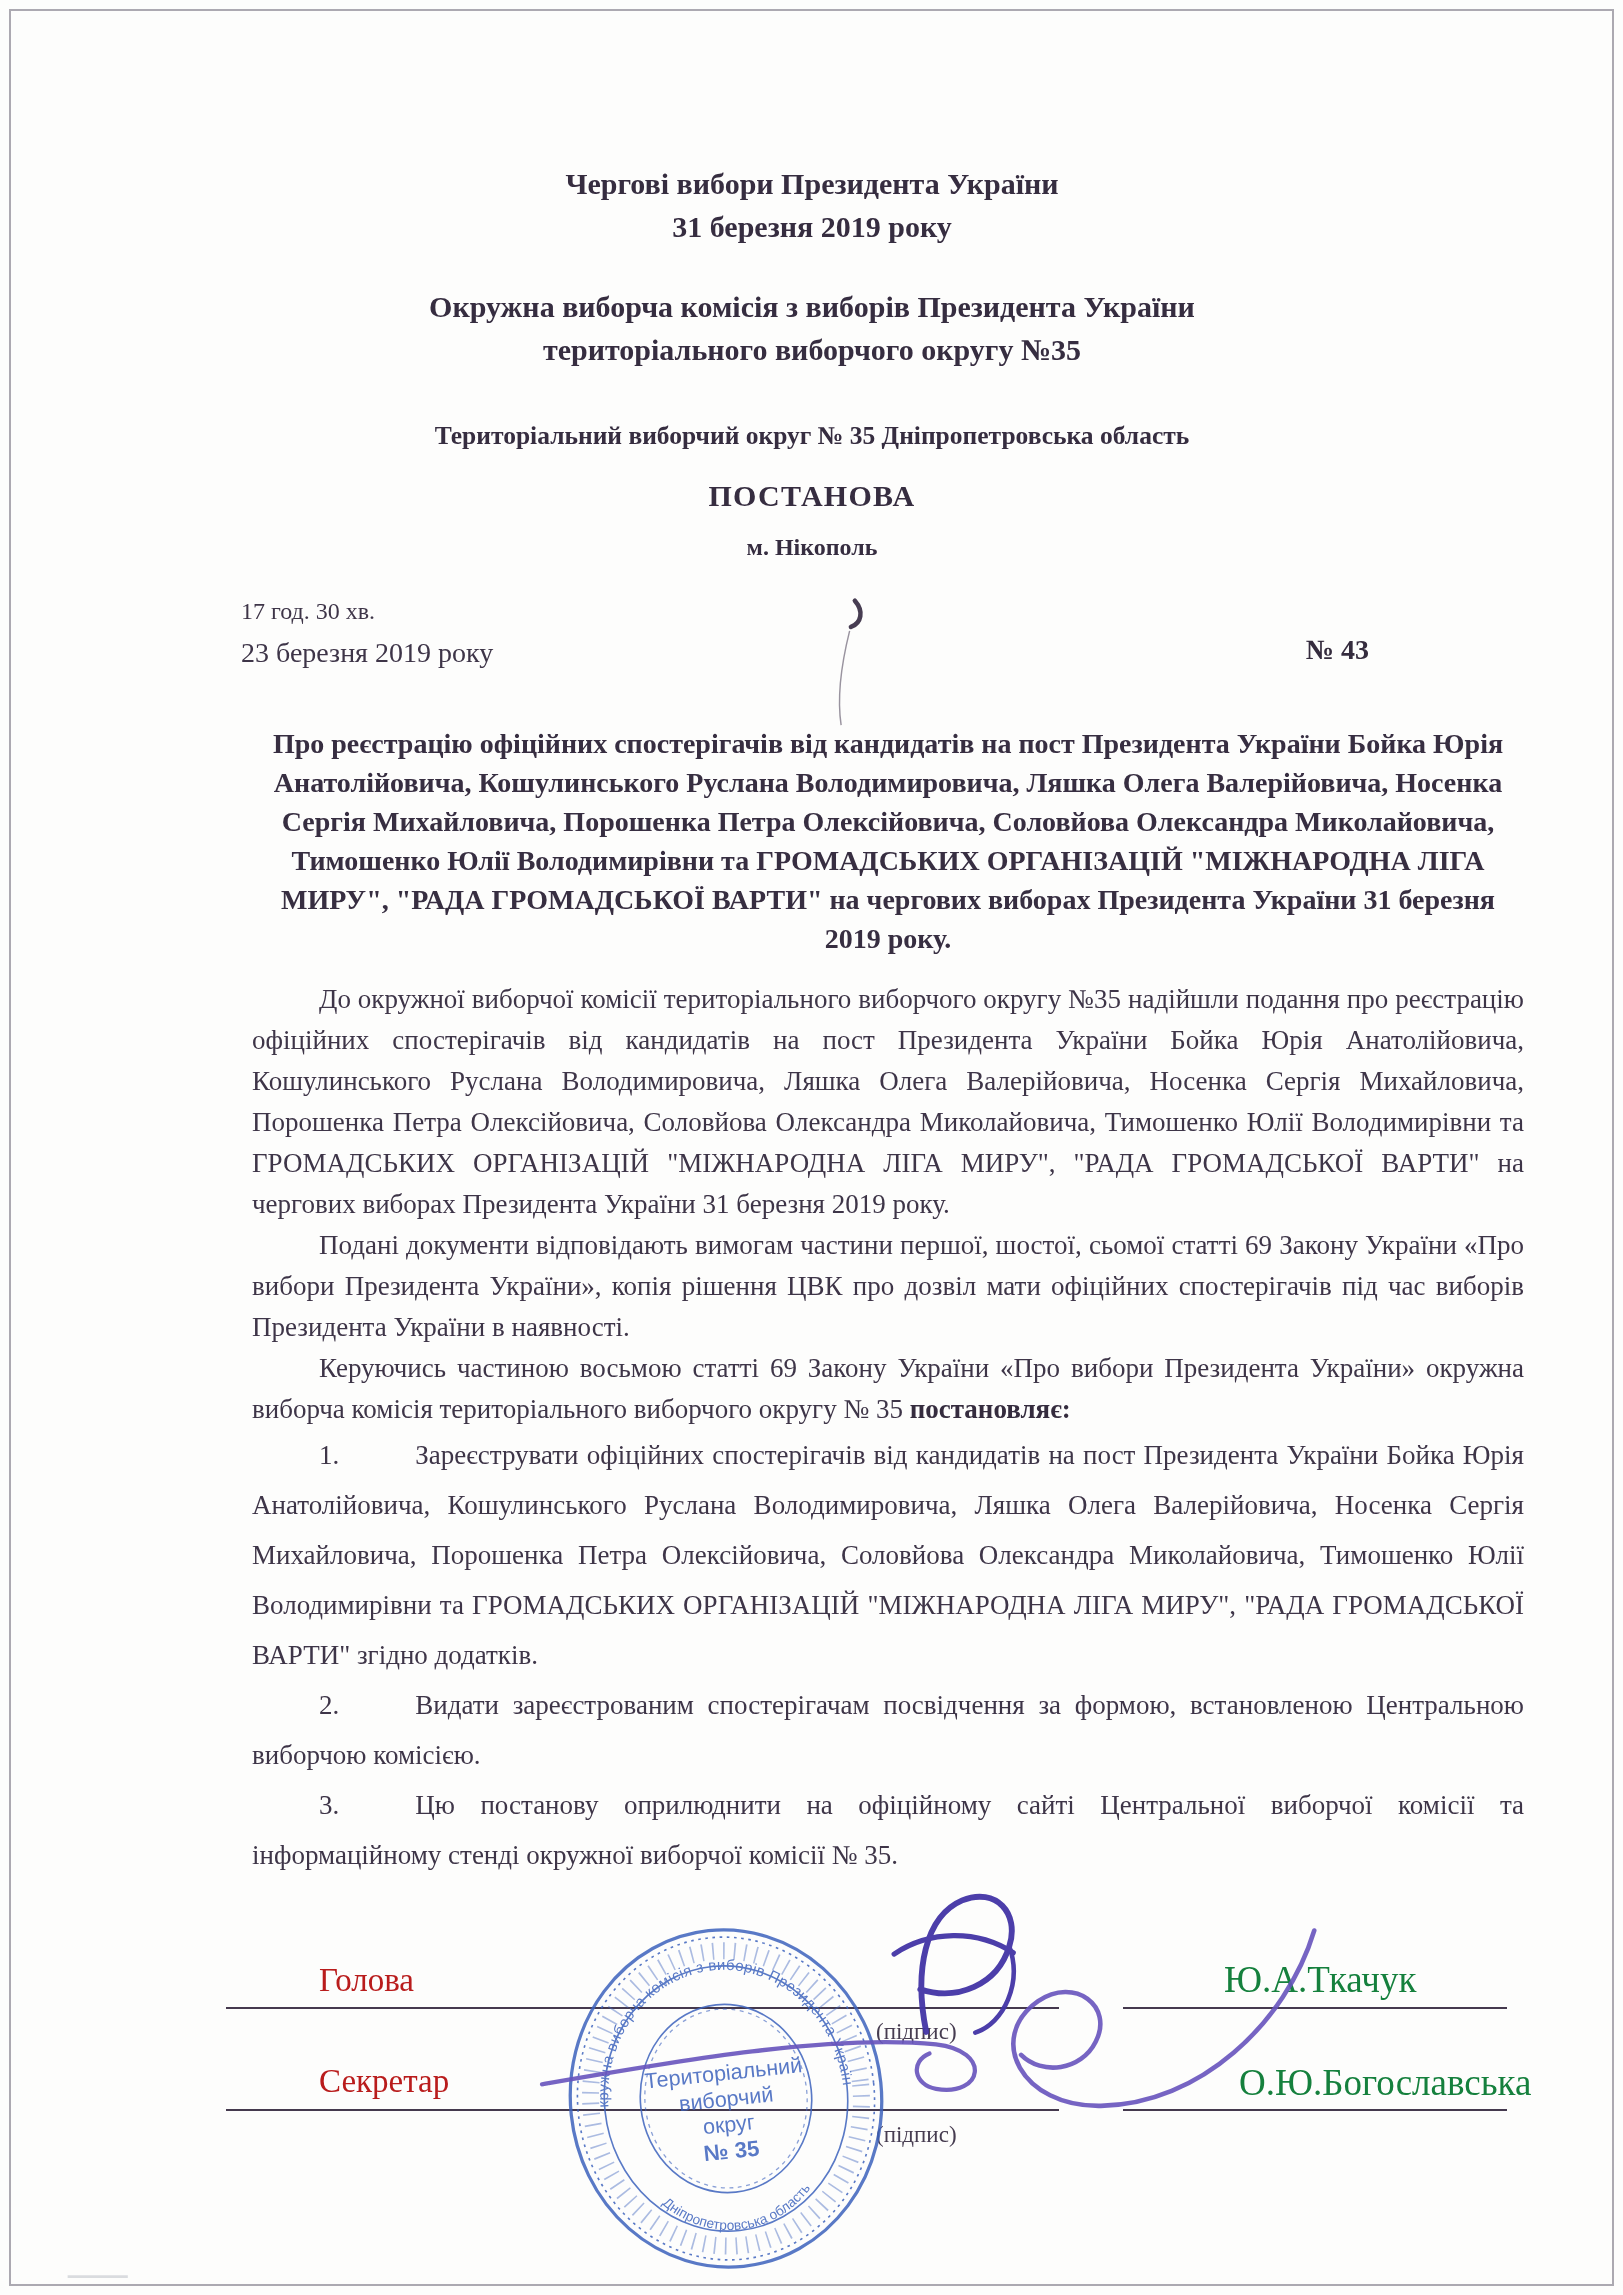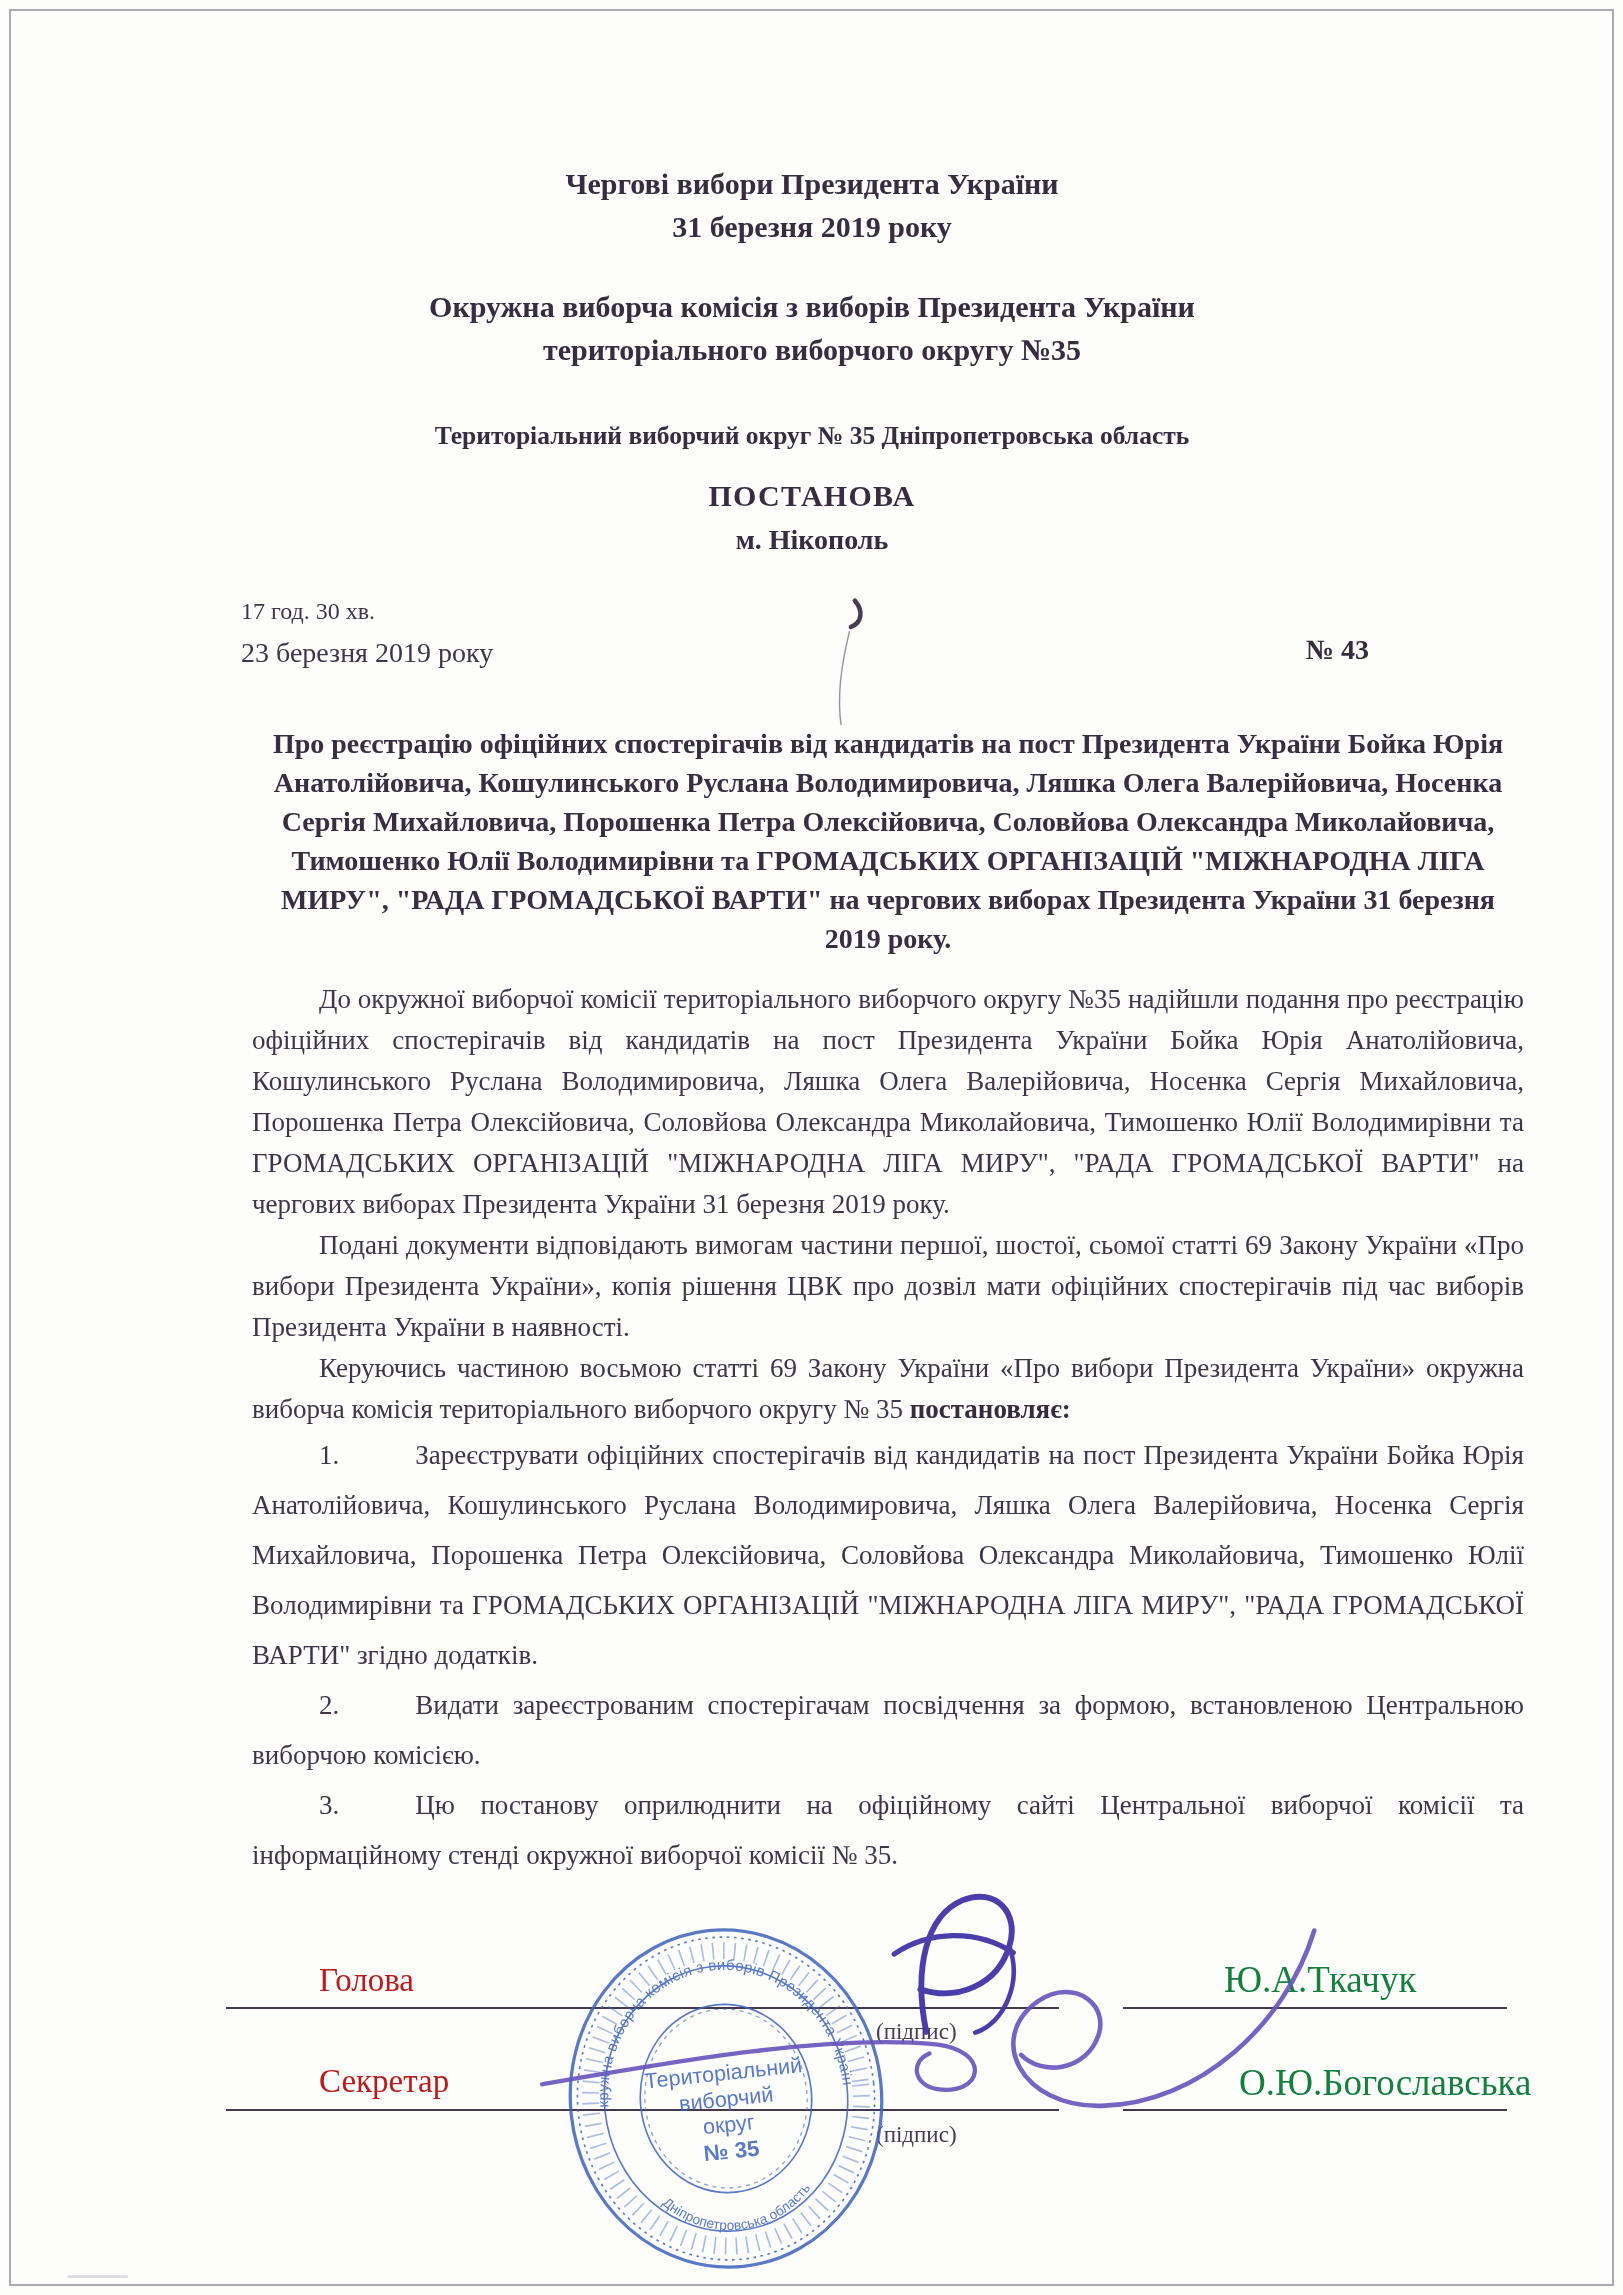--- a/index.html
+++ b/index.html
@@ -8,21 +8,21 @@
     font-family:"Liberation Serif","DejaVu Serif",serif;color:#3e3548;
   }
   .frame{position:absolute;left:9.2px;top:9.2px;right:10.5px;bottom:9.2px;
     border:2px solid rgba(74,66,86,.45);pointer-events:none;}
   
   .header{position:absolute;top:162px;left:0;width:100%;text-align:center;font-weight:bold;color:#362d40;}
   .h-main{font-size:30px;line-height:43px;}
   .h-org{font-size:30px;line-height:43px;margin-top:37px;}
   .h-small{font-size:25.5px;line-height:37px;margin-top:46px;text-align:center;}
   .h-post{font-size:30px;line-height:39px;margin-top:22px;letter-spacing:1.3px;}
-  .h-city{font-size:28px;line-height:37px;margin-top:6px;letter-spacing:0;}
+  .h-city{font-size:24px;line-height:37px;margin-top:14px;letter-spacing:0;}
   
   .meta{position:absolute;left:241px;top:597px;width:1267px;}
   .meta-time{font-size:24px;line-height:29.5px;}
   .meta-date{font-size:28px;line-height:34px;margin-top:9.2px;}
   .meta-num{position:absolute;right:139px;top:37px;font-size:28px;font-weight:bold;color:#352c3e;}
   
   .content{position:absolute;left:252px;top:724px;width:1272px;}
   .subject{font-weight:bold;font-size:28px;line-height:39px;text-align:center;margin:0;padding:0 3.9px;color:#372e41;}
   .bodyblock{margin-top:21px;}
   .para{font-size:27px;line-height:41px;text-align:justify;text-indent:67px;margin:0;}

